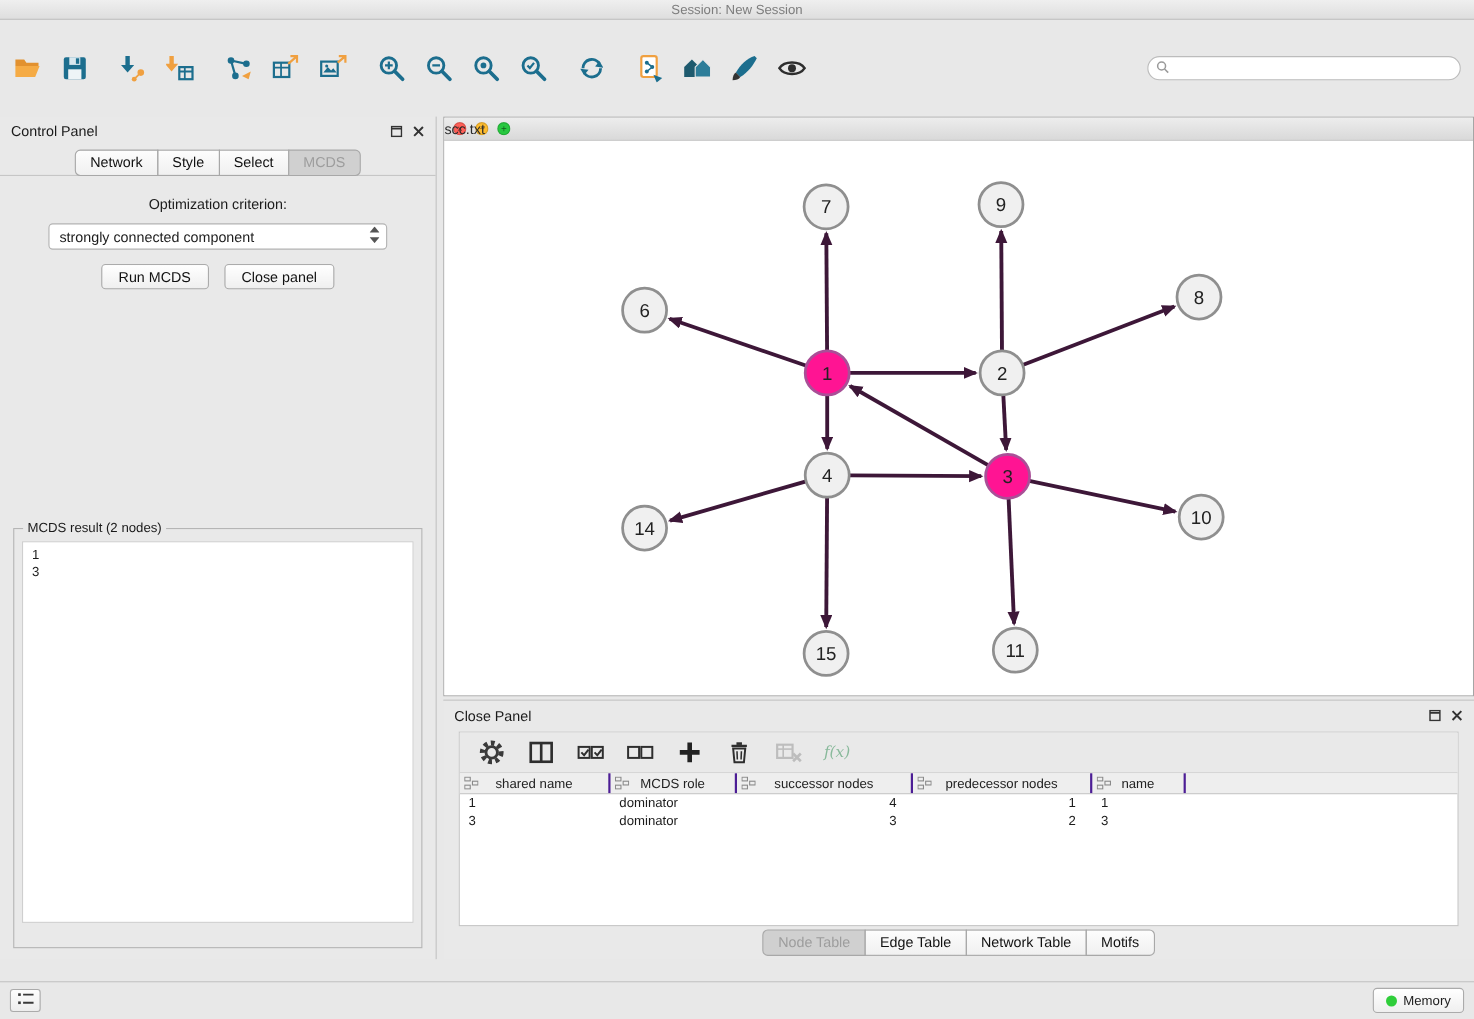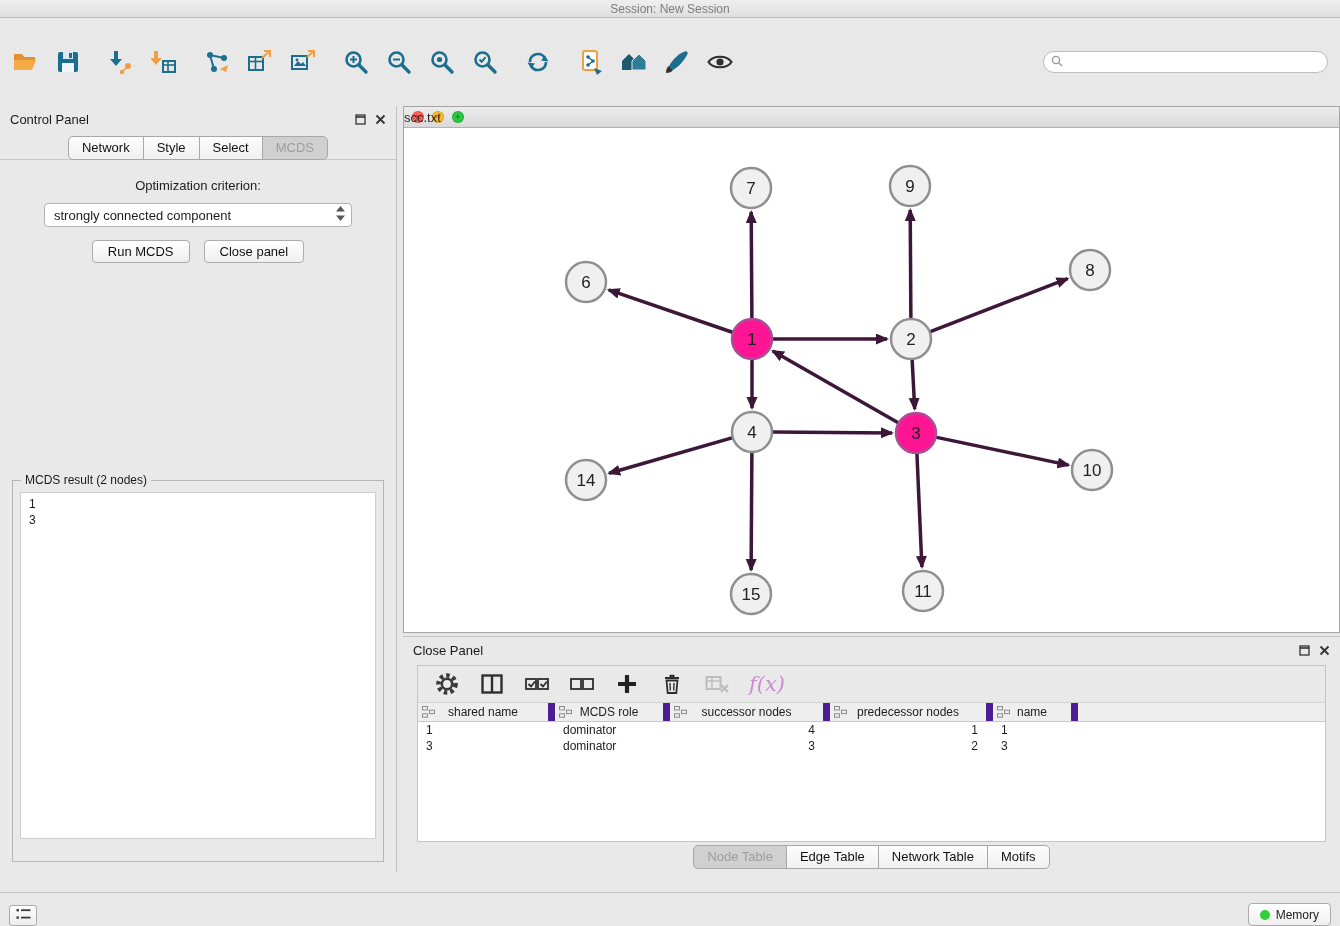--- a/index.html
+++ b/index.html
@@ -65,33 +65,33 @@
   .nw-canvas { flex:1; position:relative; background:#fff; min-height:0; }
   .nw-canvas svg { width:100%; height:100%; display:block; }
 
   
   .table-panel { flex:1; margin-top:3px; display:flex; flex-direction:column; background:#e9e9e9; border-top:1px solid #c4c4c4; min-height:0; }
   .tp-body { margin:2px 14px 0; border:1px solid #c4c4c4; background:#fff; flex:1; display:flex; flex-direction:column; min-height:0; }
   .tp-toolbar { height:37px; flex:none; display:flex; align-items:center; gap:19px; padding:0 16px; background:#e9e9e9;
                 border-bottom:1px solid #d2d2d2; }
   .tp-tool { display:inline-flex; align-items:center; justify-content:center; width:26px; height:26px; cursor:pointer; }
   .tp-tool.disabled { opacity:.45; cursor:default; }
-  .fx-label { font-family:"DejaVu Serif", serif; font-style:italic; font-size:21px; color:#a21caf; }
+  .fx-label { font-family:"DejaVu Serif", serif; font-style:italic; font-size:14px; color:#15803d; }
   .tp-head { display:flex; height:19px; flex:none; background:#eeeeee; border-bottom:1px solid #c9c9c9; font-size:12px; }
-  .th { position:relative; display:flex; align-items:center; justify-content:center; border-right:7px solid #4c1d95;
+  .th { position:relative; display:flex; align-items:center; justify-content:center; border-right:2px solid #4c1d95;
         color:#222; cursor:pointer; }
   .th .hicon { position:absolute; left:4px; top:3px; }
   .tp-rows { flex:1; overflow:hidden; }
   .tr { display:flex; height:16px; font-size:12px; cursor:pointer; }
   .td { padding:0 8px; line-height:16px; white-space:nowrap; overflow:hidden; }
   .td.right { text-align:right; padding-right:15px; }
   .tp-tabs { height:30px; flex:none; display:flex; justify-content:center; align-items:center; }
 
   
-  .statusbar { height:34px; flex:none; border-top:1px solid #c2c2c2; display:flex; align-items:flex-end; padding:0 9px; background:#e8e8e8; }
+  .statusbar { height:34px; flex:none; border-top:1px solid #c2c2c2; display:flex; align-items:center; padding:0 9px; background:#e8e8e8; }
   .sb-btn { width:28px; height:21px; border:1px solid #ababab; border-radius:3px; background:linear-gradient(#fdfdfd,#ededed);
             display:flex; align-items:center; justify-content:center; cursor:pointer; }
   .memory-btn { margin-left:auto; height:23px; border:1px solid #ababab; border-radius:4px; background:linear-gradient(#ffffff,#efefef);
                 display:flex; align-items:center; gap:6px; padding:0 11px; font-size:12px; cursor:pointer; }
   .mem-dot { width:10px; height:10px; border-radius:50%; }
 </style>
 </head>
 <body>
 
 <div class="app">

